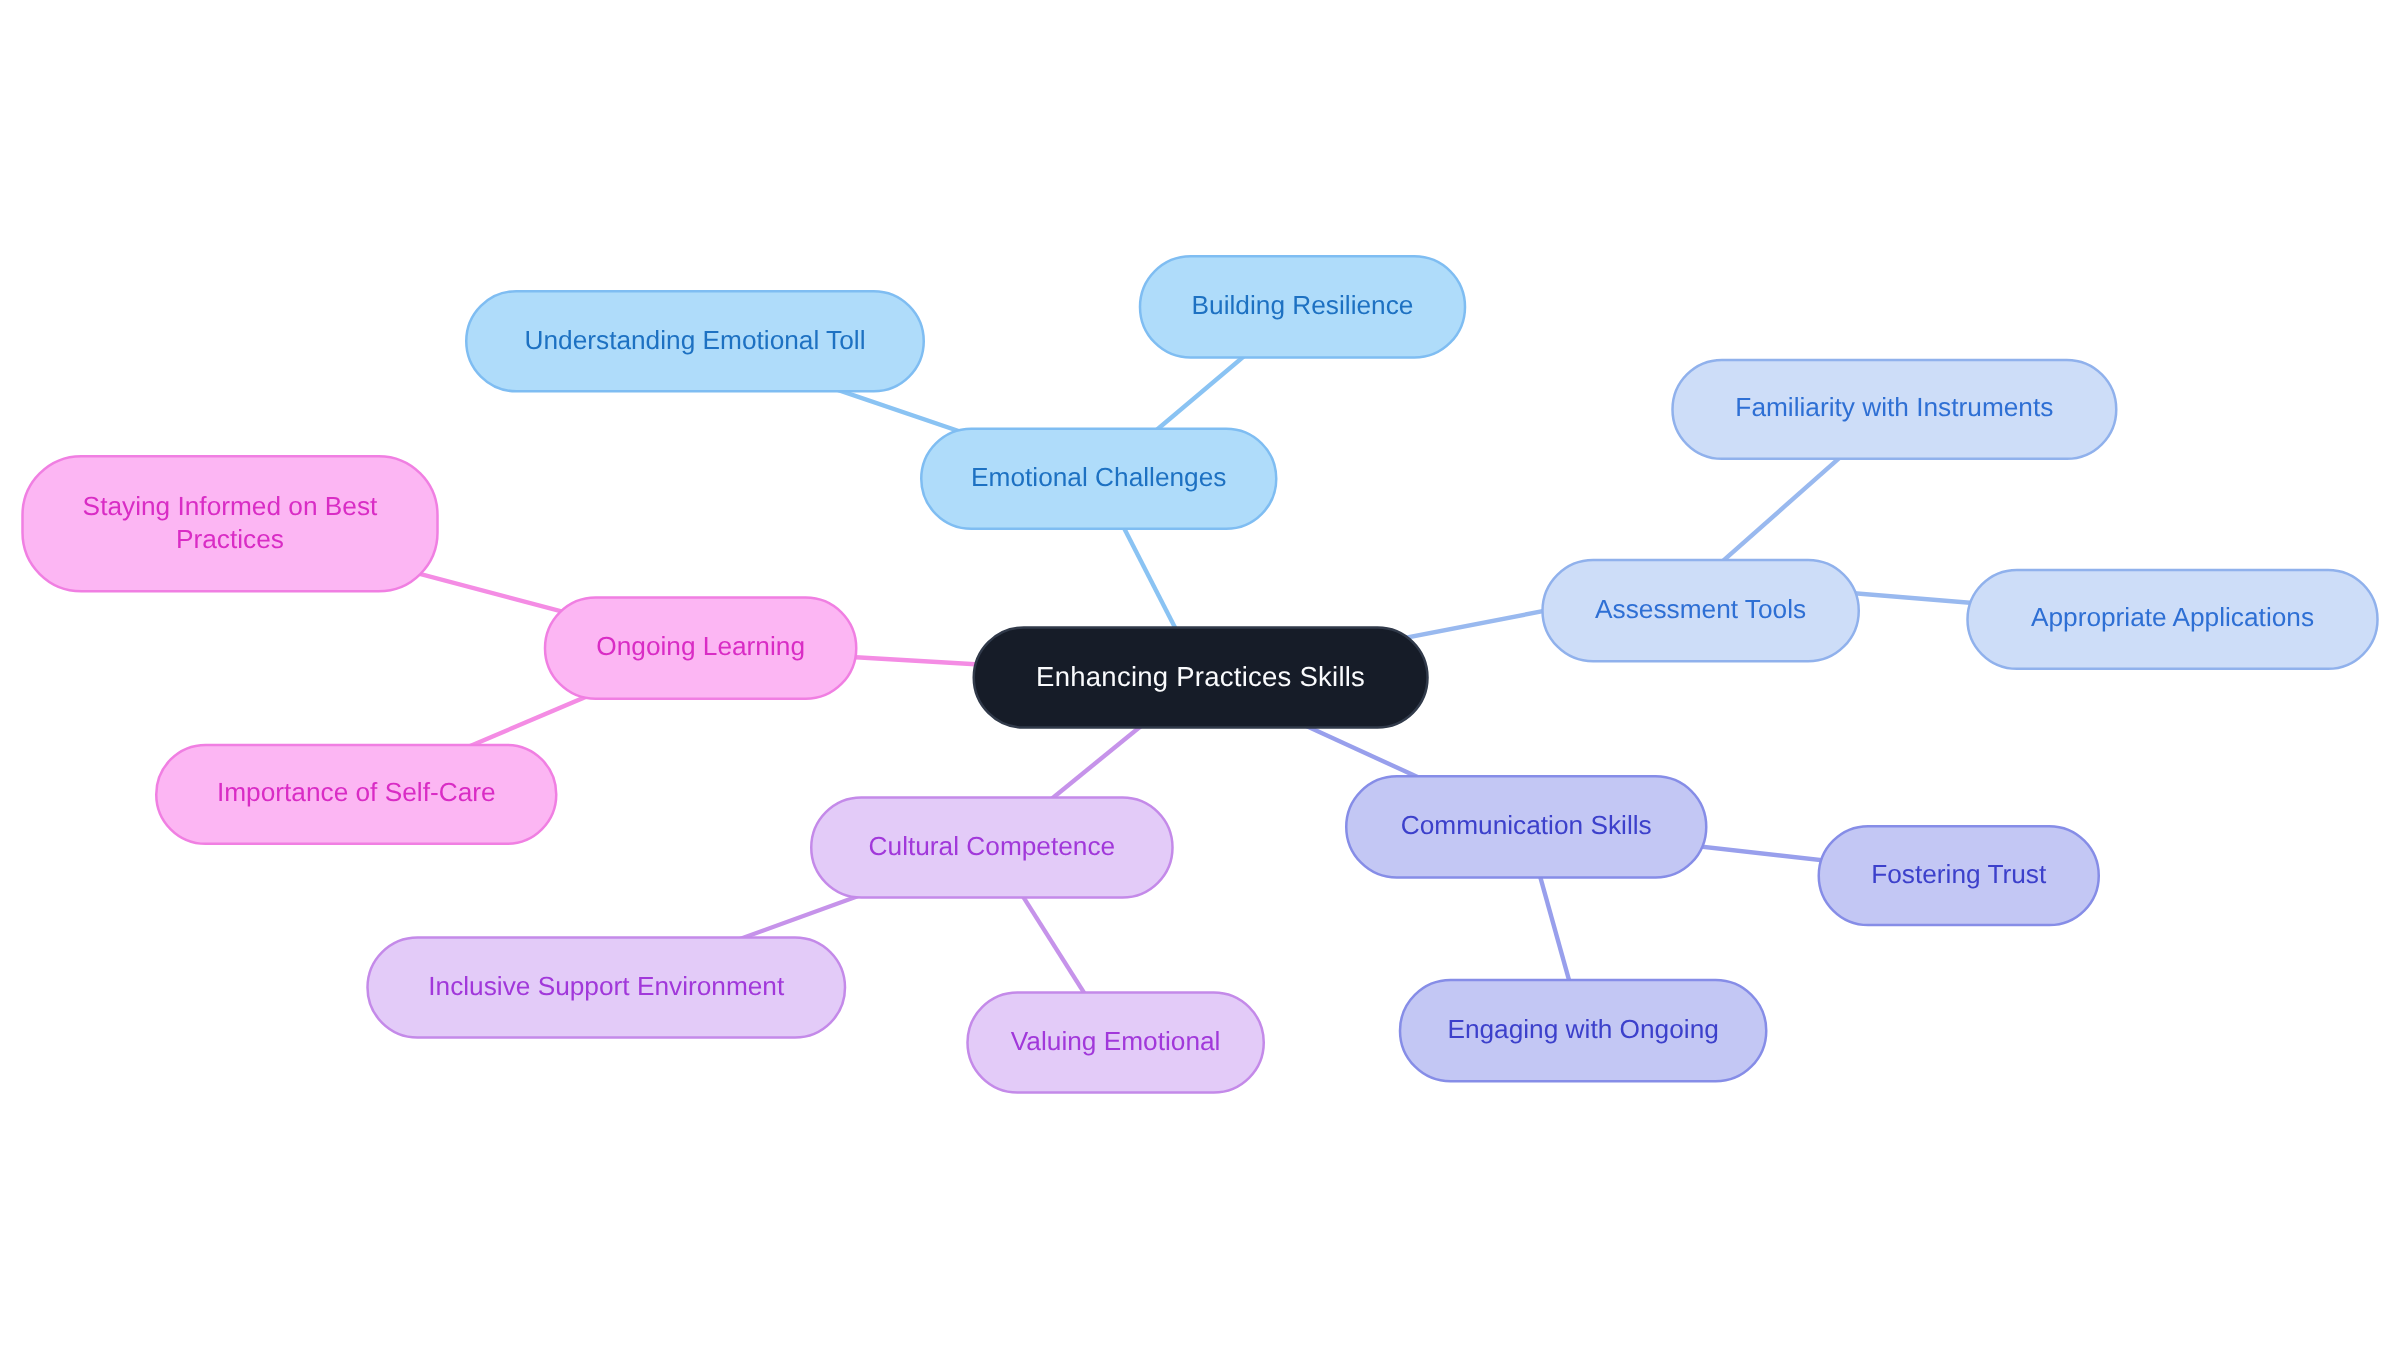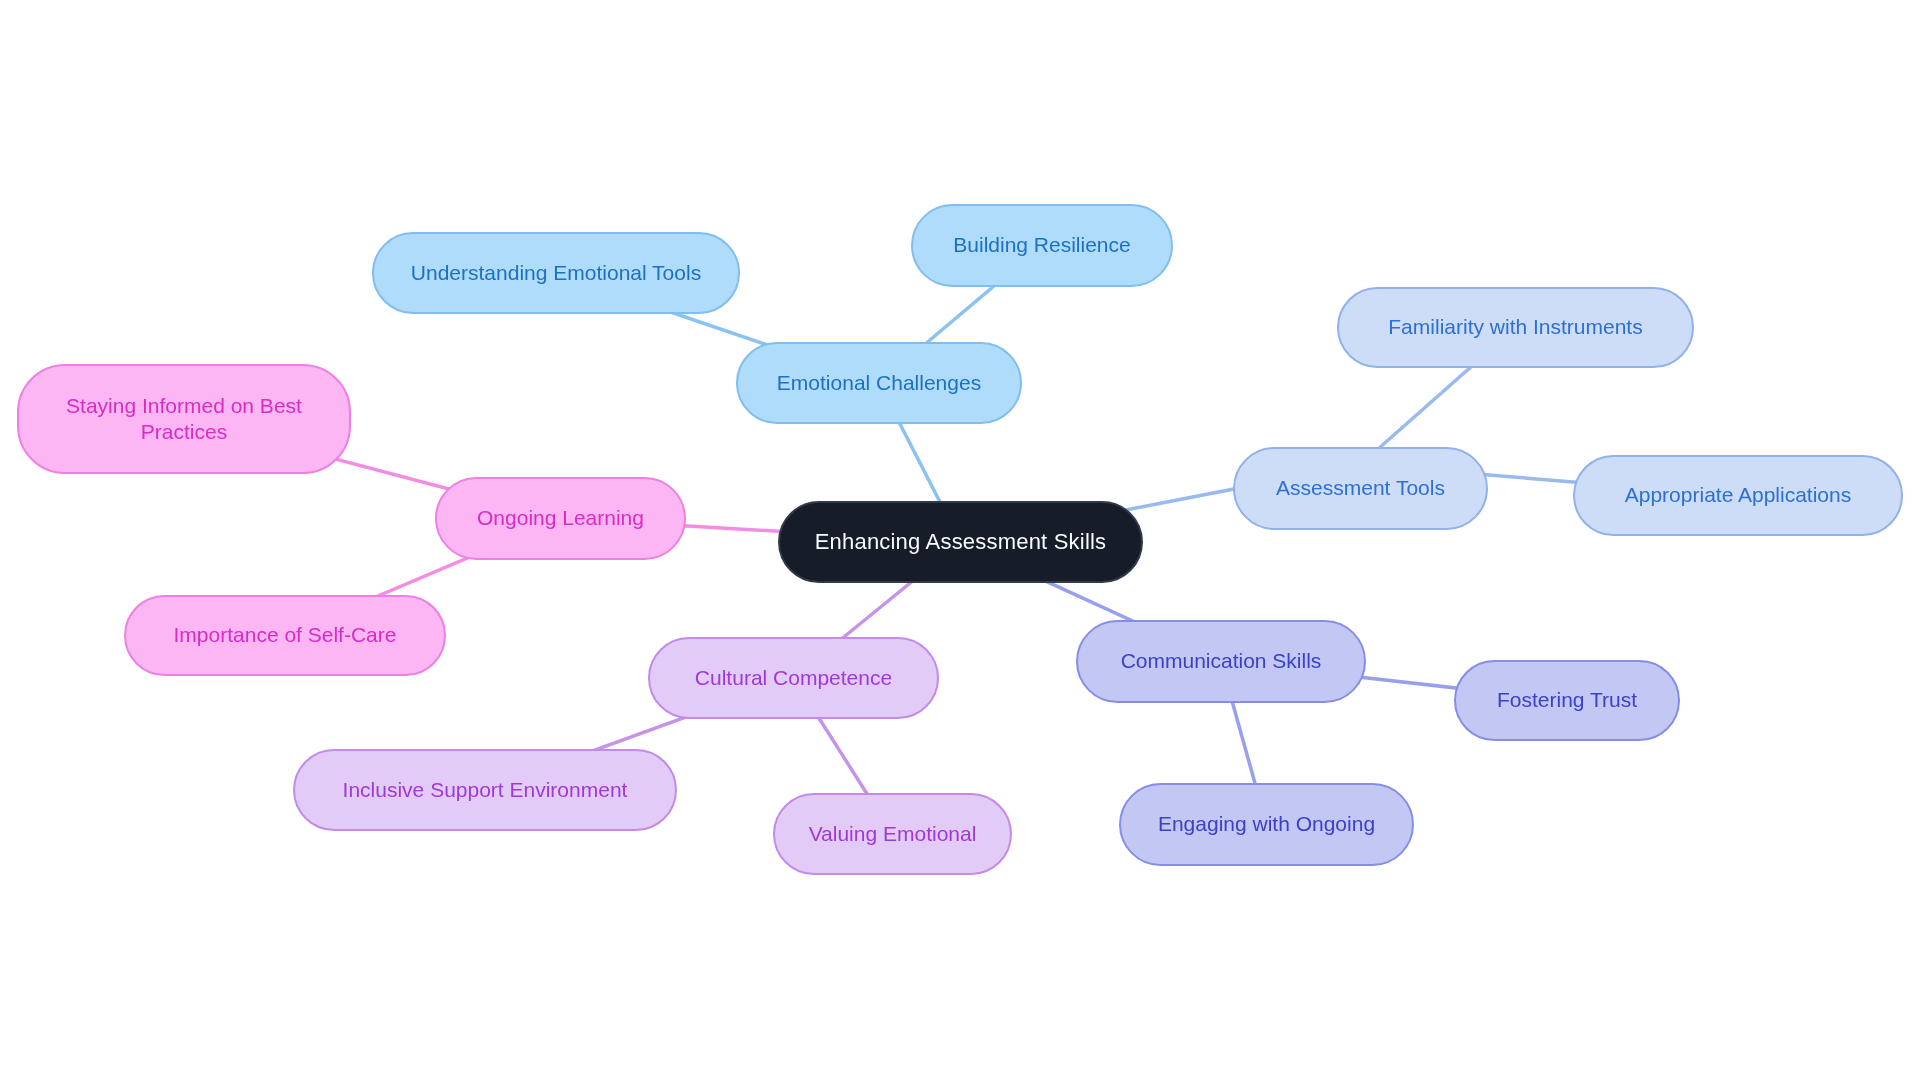--- a/index.html
+++ b/index.html
@@ -61,29 +61,29 @@
       <line x1="1360.5" y1="464.5" x2="1738" y2="495.5" stroke="#99b9ef" stroke-width="3.5"></line>
       <line x1="1221" y1="661.5" x2="1567" y2="700.5" stroke="#989fec" stroke-width="3.5"></line>
       <line x1="1221" y1="661.5" x2="1266.5" y2="824.5" stroke="#989fec" stroke-width="3.5"></line>
       <line x1="793.5" y1="678" x2="485" y2="790" stroke="#c693ea" stroke-width="3.5"></line>
       <line x1="793.5" y1="678" x2="892.5" y2="834" stroke="#c693ea" stroke-width="3.5"></line>
       <line x1="560.5" y1="518.5" x2="184" y2="419" stroke="#f48ce4" stroke-width="3.5"></line>
       <line x1="560.5" y1="518.5" x2="285" y2="635.5" stroke="#f48ce4" stroke-width="3.5"></line>
     </svg>
 
   <div class="node" data-node-id="central" style="left: 778px; top: 501px; width: 365px; min-height: 82px; background: rgb(22, 28, 40); border-color: rgb(49, 58, 74); color: rgb(250, 251, 253);">
-    <span class="node-label">Enhancing Assessment Skills</span>
+    <span class="node-label">Enhancing Practices Skills</span>
   </div>
 
   <div class="node" data-node-id="emotional-challenges" style="left: 736px; top: 342px; width: 286px; min-height: 82px; background: rgb(175, 220, 250); border-color: rgb(127, 189, 242); color: rgb(29, 113, 194);">
     <span class="node-label">Emotional Challenges</span>
   </div>
 
   <div class="node" data-node-id="understanding-emotional-toll" style="left: 372px; top: 232px; width: 368px; min-height: 82px; background: rgb(175, 220, 250); border-color: rgb(127, 189, 242); color: rgb(29, 113, 194);">
-    <span class="node-label">Understanding Emotional Tools</span>
+    <span class="node-label">Understanding Emotional Toll</span>
   </div>
 
   <div class="node" data-node-id="building-resilience" style="left: 911px; top: 204px; width: 262px; min-height: 83px; background: rgb(175, 220, 250); border-color: rgb(127, 189, 242); color: rgb(29, 113, 194);">
     <span class="node-label">Building Resilience</span>
   </div>
 
   <div class="node" data-node-id="assessment-tools" style="left: 1233px; top: 423px; width: 255px; min-height: 83px; background: rgb(205, 221, 248); border-color: rgb(144, 177, 236); color: rgb(46, 111, 212); margin-top: 24px;">
     <span class="node-label">Assessment Tools</span>
   </div>
 

